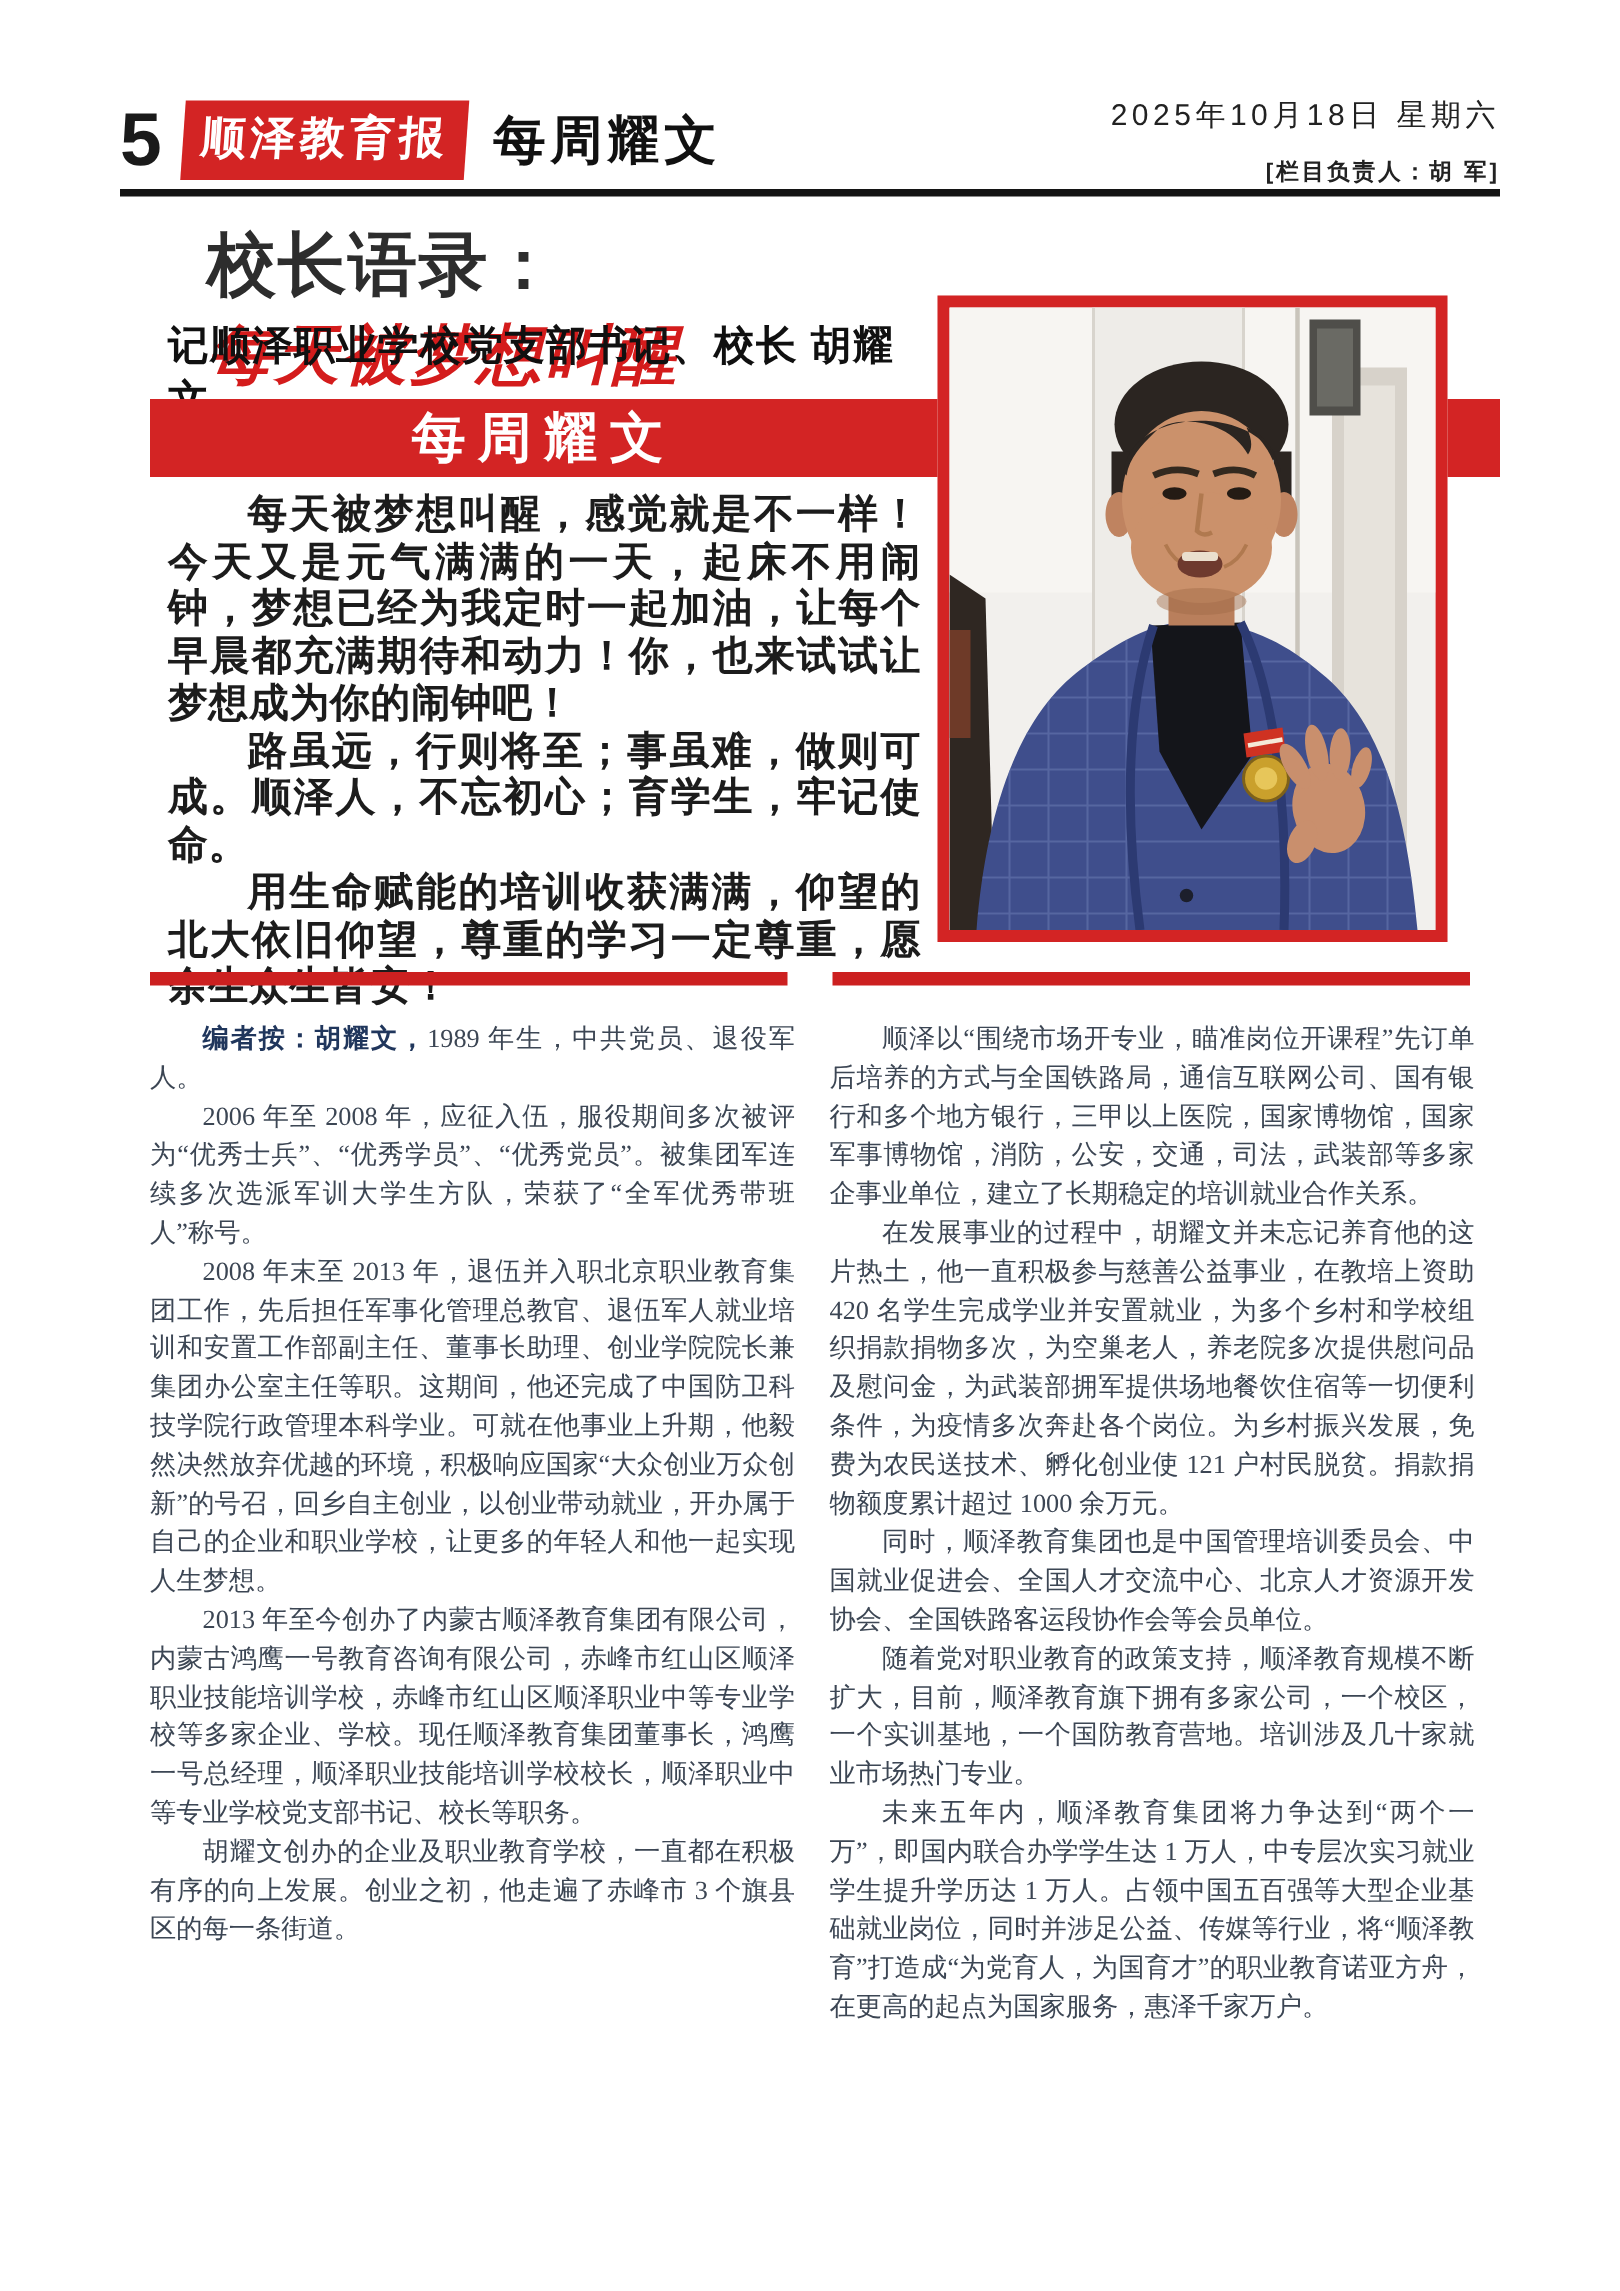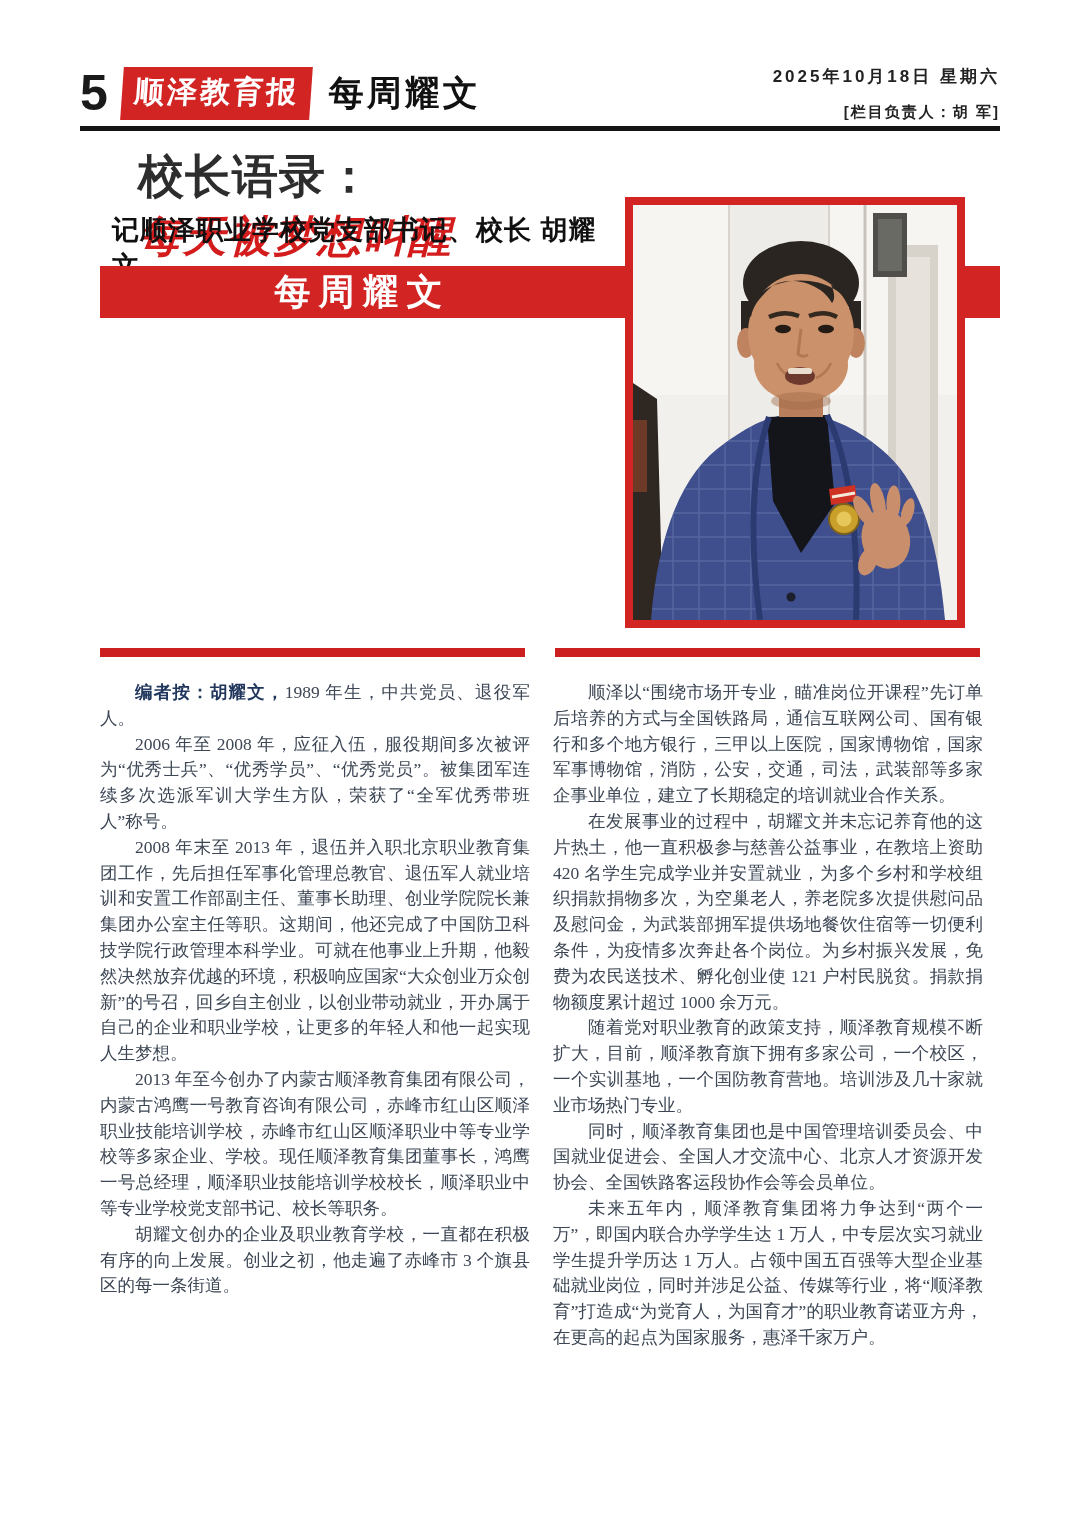--- a/index.html
+++ b/index.html
@@ -11,21 +11,21 @@
   }
   
   .header{position:absolute;left:80px;right:80px;top:64px;height:58px;
     display:flex;align-items:center;font-family:"Liberation Sans","DejaVu Sans",sans-serif;}
   .page-num{font-size:50px;font-weight:bold;color:#1a1a1a;line-height:1;}
   .masthead{margin-left:14px;background:#d32424;color:#ffffff;
     padding:5px 12px 7px;font-size:30px;font-weight:bold;letter-spacing:3px;
     transform:skewX(-4deg);font-family:"Liberation Serif",serif;}
   .section-title{margin-left:18px;font-size:35px;font-weight:bold;color:#111;letter-spacing:3px;}
   .header-meta{margin-left:auto;text-align:right;color:#222;}
-  .header-date{font-size:17px;font-weight:bold;letter-spacing:3px;}
+  .header-date{font-size:20px;font-weight:normal;letter-spacing:3px;}
   .header-editor{font-size:15px;font-weight:bold;letter-spacing:2px;margin-top:15px;}
   .header-rule{position:absolute;left:80px;right:80px;top:126px;height:5px;background:#141414;}
 
   
   .headline{position:absolute;left:112px;top:146px;width:880px;display:flex;align-items:baseline;flex-direction:column;}
   .headline-prefix{font-family:"Liberation Sans",sans-serif;font-size:46px;font-weight:bold;color:#2d2d2d;letter-spacing:1px;}
   .headline-slogan{font-family:"Liberation Serif","DejaVu Serif",serif;font-style:italic;
     font-weight:bold;font-size:43px;color:#d41c1c;letter-spacing:2px;margin-left:26px;}
   .subtitle{position:absolute;left:112px;top:212px;width:505px;
     font-family:"Liberation Sans",sans-serif;font-size:27px;font-weight:bold;color:#101010;letter-spacing:1px;}
@@ -170,35 +170,40 @@
         <path d="M168,124 L165,149 Q169,153 175,150" stroke="#b0794f" stroke-width="3" fill="none"></path>
         <path d="M144,158 Q149,169 160,173" stroke="#b0794f" stroke-width="2.5" fill="none"></path>
         <path d="M198,158 Q193,169 183,173" stroke="#b0794f" stroke-width="2.5" fill="none"></path>
         <ellipse cx="167" cy="171" rx="15" ry="9" fill="#6e3a2e"></ellipse>
         <rect x="155" y="163" width="24" height="6" rx="2.5" fill="#eadfce"></rect>
         <ellipse cx="168" cy="196" rx="30" ry="9" fill="#a06b48" opacity="0.45"></ellipse>
       </g>
     </svg>
   </div>
 
+  <div class="quote">
+      <p>每天被梦想叫醒，感觉就是不一样！今天又是元气满满的一天，起床不用闹钟，梦想已经为我定时一起加油，让每个早晨都充满期待和动力！你，也来试试让梦想成为你的闹钟吧！</p>
+      <p>路虽远，行则将至；事虽难，做则可成。顺泽人，不忘初心；育学生，牢记使命。</p>
+      <p>用生命赋能的培训收获满满，仰望的北大依旧仰望，尊重的学习一定尊重，愿余生众生皆安！</p>
+    </div>
 
   <div class="divider left"></div>
   <div class="divider right"></div>
 
   <div class="column left">
     <p><span class="lead-label">编者按：</span><span class="lead-name">胡耀文，</span><span>1989 年生，中共党员、退役军人。</span></p>
     <div>
         <p>2006 年至 2008 年，应征入伍，服役期间多次被评为“优秀士兵”、“优秀学员”、“优秀党员”。被集团军连续多次选派军训大学生方队，荣获了“全军优秀带班人”称号。</p>
         <p>2008 年末至 2013 年，退伍并入职北京职业教育集团工作，先后担任军事化管理总教官、退伍军人就业培训和安置工作部副主任、董事长助理、创业学院院长兼集团办公室主任等职。这期间，他还完成了中国防卫科技学院行政管理本科学业。可就在他事业上升期，他毅然决然放弃优越的环境，积极响应国家“大众创业万众创新”的号召，回乡自主创业，以创业带动就业，开办属于自己的企业和职业学校，让更多的年轻人和他一起实现人生梦想。</p>
         <p>2013 年至今创办了内蒙古顺泽教育集团有限公司，内蒙古鸿鹰一号教育咨询有限公司，赤峰市红山区顺泽职业技能培训学校，赤峰市红山区顺泽职业中等专业学校等多家企业、学校。现任顺泽教育集团董事长，鸿鹰一号总经理，顺泽职业技能培训学校校长，顺泽职业中等专业学校党支部书记、校长等职务。</p>
         <p>胡耀文创办的企业及职业教育学校，一直都在积极有序的向上发展。创业之初，他走遍了赤峰市 3 个旗县区的每一条街道。</p>
       </div>
   </div>
 
   <div class="column right">
       <p>顺泽以“围绕市场开专业，瞄准岗位开课程”先订单后培养的方式与全国铁路局，通信互联网公司、国有银行和多个地方银行，三甲以上医院，国家博物馆，国家军事博物馆，消防，公安，交通，司法，武装部等多家企事业单位，建立了长期稳定的培训就业合作关系。</p>
       <p>在发展事业的过程中，胡耀文并未忘记养育他的这片热土，他一直积极参与慈善公益事业，在教培上资助 420 名学生完成学业并安置就业，为多个乡村和学校组织捐款捐物多次，为空巢老人，养老院多次提供慰问品及慰问金，为武装部拥军提供场地餐饮住宿等一切便利条件，为疫情多次奔赴各个岗位。为乡村振兴发展，免费为农民送技术、孵化创业使 121 户村民脱贫。捐款捐物额度累计超过 1000 余万元。</p>
+      <p>同时，顺泽教育集团也是中国管理培训委员会、中国就业促进会、全国人才交流中心、北京人才资源开发协会、全国铁路客运段协作会等会员单位。</p>
       <p>随着党对职业教育的政策支持，顺泽教育规模不断扩大，目前，顺泽教育旗下拥有多家公司，一个校区，一个实训基地，一个国防教育营地。培训涉及几十家就业市场热门专业。</p>
-      <p>同时，顺泽教育集团也是中国管理培训委员会、中国就业促进会、全国人才交流中心、北京人才资源开发协会、全国铁路客运段协作会等会员单位。</p>
       <p>未来五年内，顺泽教育集团将力争达到“两个一万”，即国内联合办学学生达 1 万人，中专层次实习就业学生提升学历达 1 万人。占领中国五百强等大型企业基础就业岗位，同时并涉足公益、传媒等行业，将“顺泽教育”打造成“为党育人，为国育才”的职业教育诺亚方舟，在更高的起点为国家服务，惠泽千家万户。</p>
     </div>
 
 </div>
 
 </body></html>

